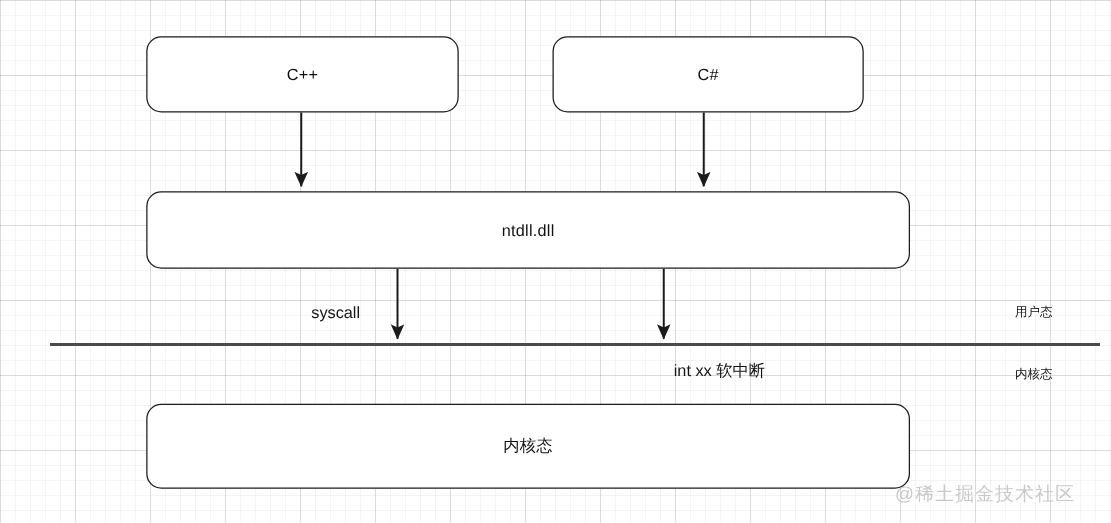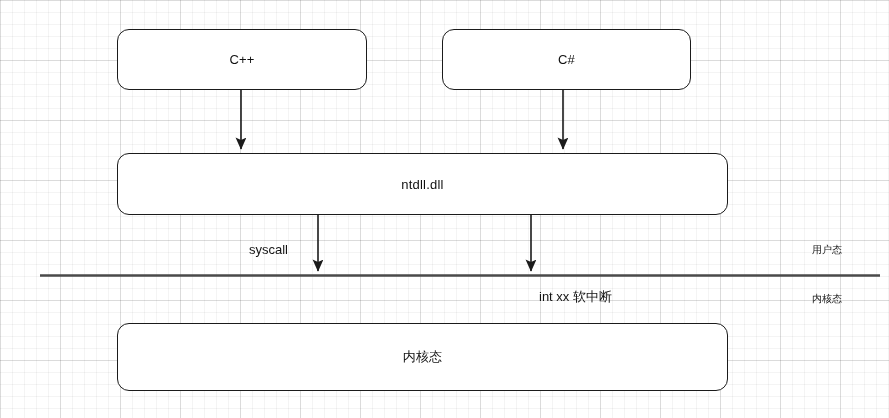--- a/index.html
+++ b/index.html
@@ -134,14 +134,15 @@
   </div>
 
   <div class="edge-label label-syscall">syscall</div>
 
   <div class="edge-label label-int">int xx 软中断</div>
 
   <div class="mode-label label-user">用户态</div>
 
   <div class="mode-label label-kernel">内核态</div>
 
+  <div class="watermark">@稀土掘金技术社区</div>
 
 </div>
 
 </body></html>

